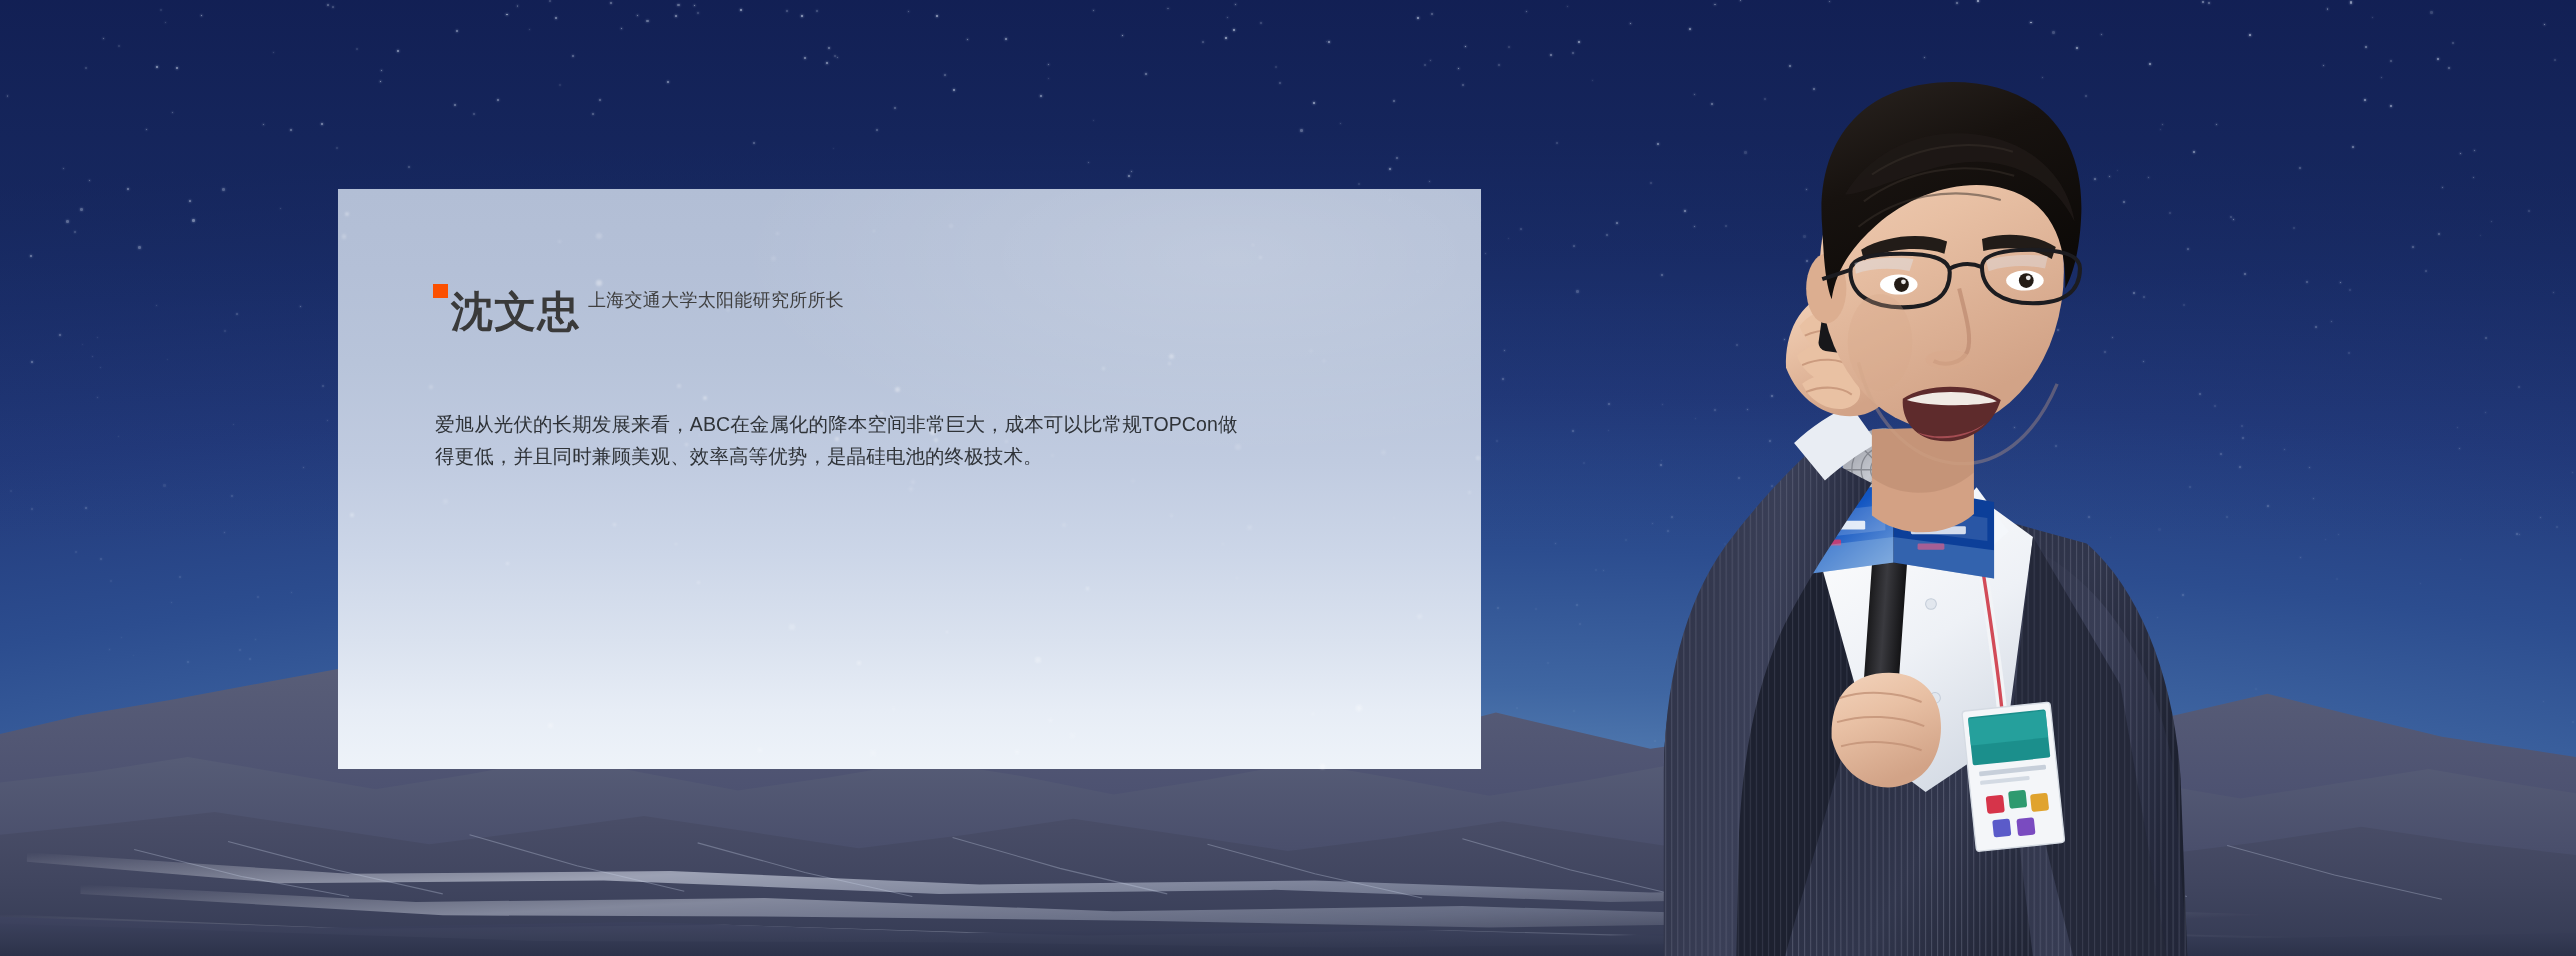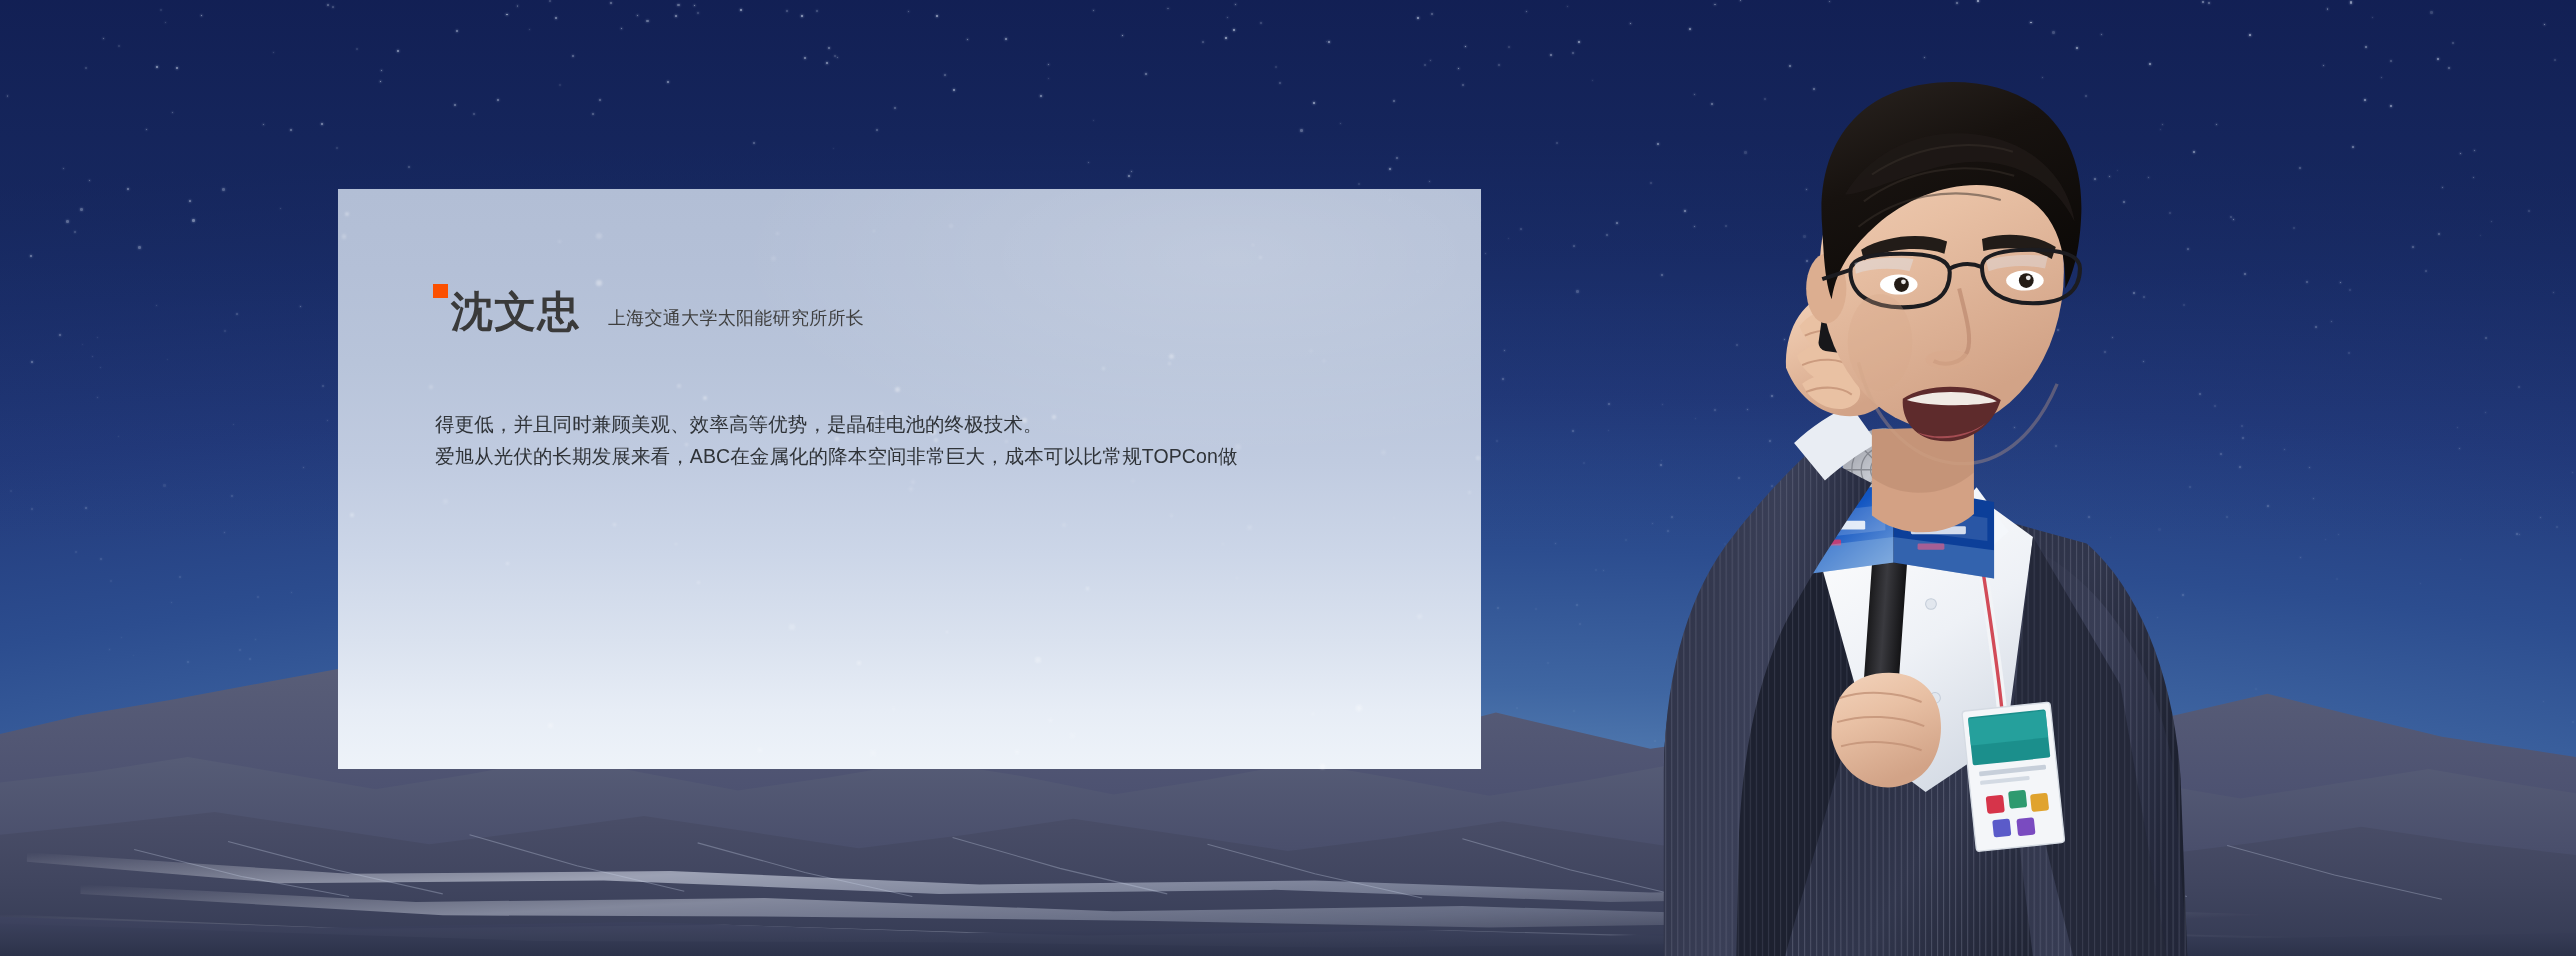--- a/index.html
+++ b/index.html
@@ -91,22 +91,21 @@
     width: 14.8px;
     height: 14px;
     background: #fb5000;
   }
 
   .name-row {
     position: absolute;
     left: 113px;
     top: 102px;
     display: flex;
-    align-items: flex-end;
-    gap: 27px;
+    gap: 7px;
   }
   .speaker-name {
     font-size: 42px;
     font-weight: 700;
     color: #3a3a3a;
     letter-spacing: 1.3px;
     line-height: 1;
   }
   .speaker-title {
     font-size: 18px;
@@ -812,22 +811,22 @@
       </div>
 
     <div class="marker"></div>
 
     <div class="name-row">
       <span class="speaker-name">沈文忠</span>
       <span class="speaker-title">上海交通大学太阳能研究所所长</span>
     </div>
 
     <div class="quote-body">
+      <p>爱旭从光伏的长期发展来看，ABC在金属化的降本空间非常巨大，成本可以比常规TOPCon做</p>
       <p>得更低，并且同时兼顾美观、效率高等优势，是晶硅电池的终极技术。</p>
-      <p>爱旭从光伏的长期发展来看，ABC在金属化的降本空间非常巨大，成本可以比常规TOPCon做</p>
     </div>
   </div>
 
   <div class="speaker">
     <svg viewBox="0 0 1080 1426" xmlns="http://www.w3.org/2000/svg">
       <defs>
         <linearGradient id="suitG" x1="0" y1="0" x2="1" y2="0.5">
           <stop offset="0%" stop-color="#1b1e2e"></stop>
           <stop offset="40%" stop-color="#272b3e"></stop>
           <stop offset="70%" stop-color="#31364c"></stop>

